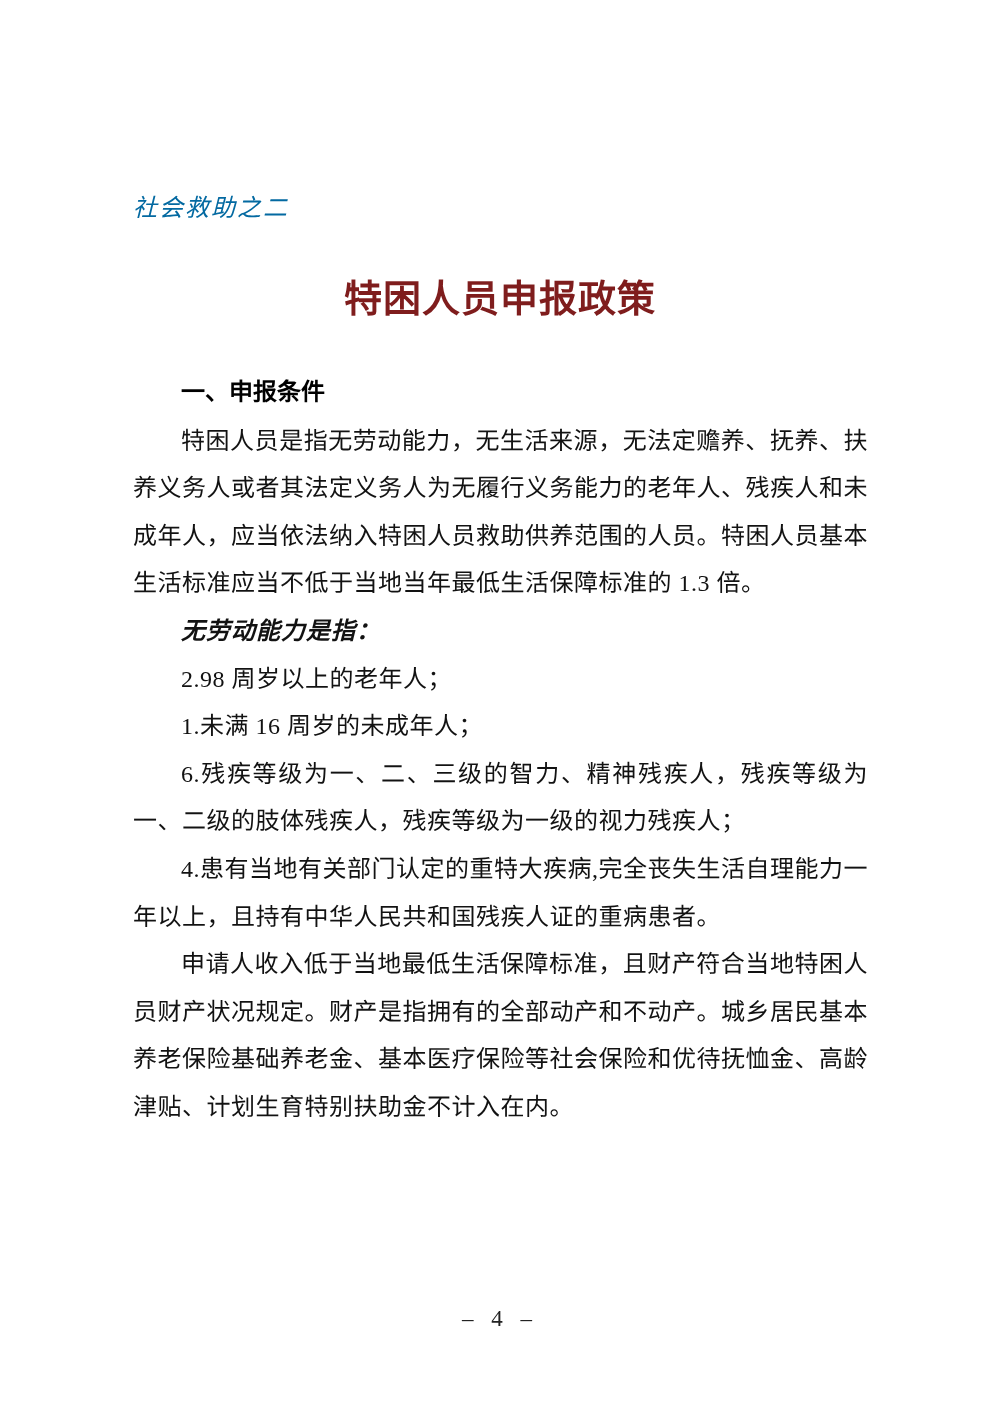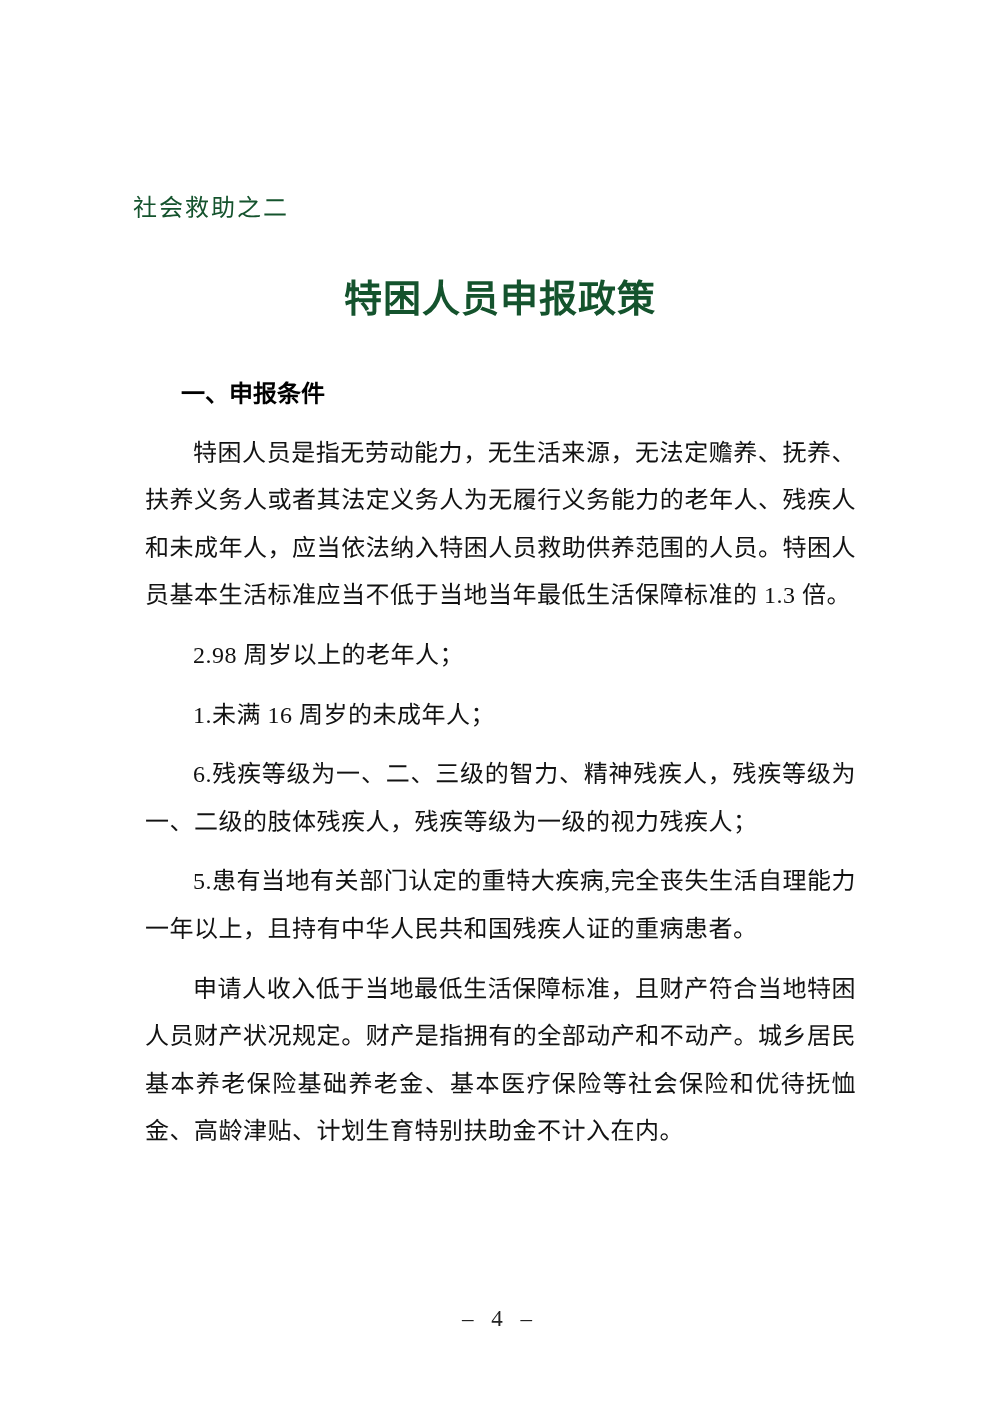--- a/index.html
+++ b/index.html
@@ -15,58 +15,59 @@
     color: #0f0f0f;
     font-family: "Liberation Serif", "DejaVu Serif", serif;
     overflow: hidden;
   }
   .series-label {
     position: absolute;
     left: 133px;
     top: 188px;
     font-size: 24px;
     letter-spacing: 2px;
-    color: #14532d;
+    font-style: italic; 
+    color: #0369a1;
   }
   .doc-title {
     position: absolute;
     left: 0;
     right: 0;
     top: 268px;
     margin: 0;
     text-align: center;
     font-size: 38px;
     font-weight: 700;
     letter-spacing: 1px;
-    color: #14532d;
+    color: #7f1d1d;
     font-family: Liberation Sans, sans-serif;
   }
   .content {
     position: absolute;
     left: 133px;
     top: 370px;
     width: 735px;
     font-size: 24px;
     line-height: 47.6px;
     text-align: justify;
     text-justify: inter-character;
     color: #121212;
   }
   .section-heading {
     margin: 0;
     font-size: 24px;
     font-weight: 700;
     line-height: 47.6px;
     text-indent: 2em;
     color: #000;
-    font-family: Liberation Sans, sans-serif; 
+    font-family: Liberation Mono, monospace; 
     text-align: left;
   }
   .para {
-    margin: 12px;
+    margin: 0;
     text-indent: 2em;
     letter-spacing: 0.5px;
   }
   .subheading {
     margin: 0;
     text-indent: 2em;
     font-weight: 700;
     font-style: italic; 
     letter-spacing: 1px;
     text-align: left;
@@ -90,28 +91,29 @@
   <div class="series-label">社会救助之二</div>
 
   <h1 class="doc-title">特困人员申报政策</h1>
 
   <div class="content">
 
     <h2 class="section-heading">一、申报条件</h2>
 
     <p class="para">特困人员是指无劳动能力，无生活来源，无法定赡养、抚养、扶养义务人或者其法定义务人为无履行义务能力的老年人、残疾人和未成年人，应当依法纳入特困人员救助供养范围的人员。特困人员基本生活标准应当不低于当地当年最低生活保障标准的 1.3 倍。</p>
 
+    <p class="subheading">无劳动能力是指：</p>
 
     <p class="para">2.98 周岁以上的老年人；</p>
 
     <p class="para">1.未满 16 周岁的未成年人；</p>
 
     <p class="para">6.残疾等级为一、二、三级的智力、精神残疾人，残疾等级为一、二级的肢体残疾人，残疾等级为一级的视力残疾人；</p>
 
-    <p class="para">5.患有当地有关部门认定的重特大疾病,完全丧失生活自理能力一年以上，且持有中华人民共和国残疾人证的重病患者。</p>
+    <p class="para">4.患有当地有关部门认定的重特大疾病,完全丧失生活自理能力一年以上，且持有中华人民共和国残疾人证的重病患者。</p>
 
 
     <p class="para">申请人收入低于当地最低生活保障标准，且财产符合当地特困人员财产状况规定。财产是指拥有的全部动产和不动产。城乡居民基本养老保险基础养老金、基本医疗保险等社会保险和优待抚恤金、高龄津贴、计划生育特别扶助金不计入在内。</p>
 
   </div>
 
   <div class="page-number">– 4 –</div>
 
 </div>
 

